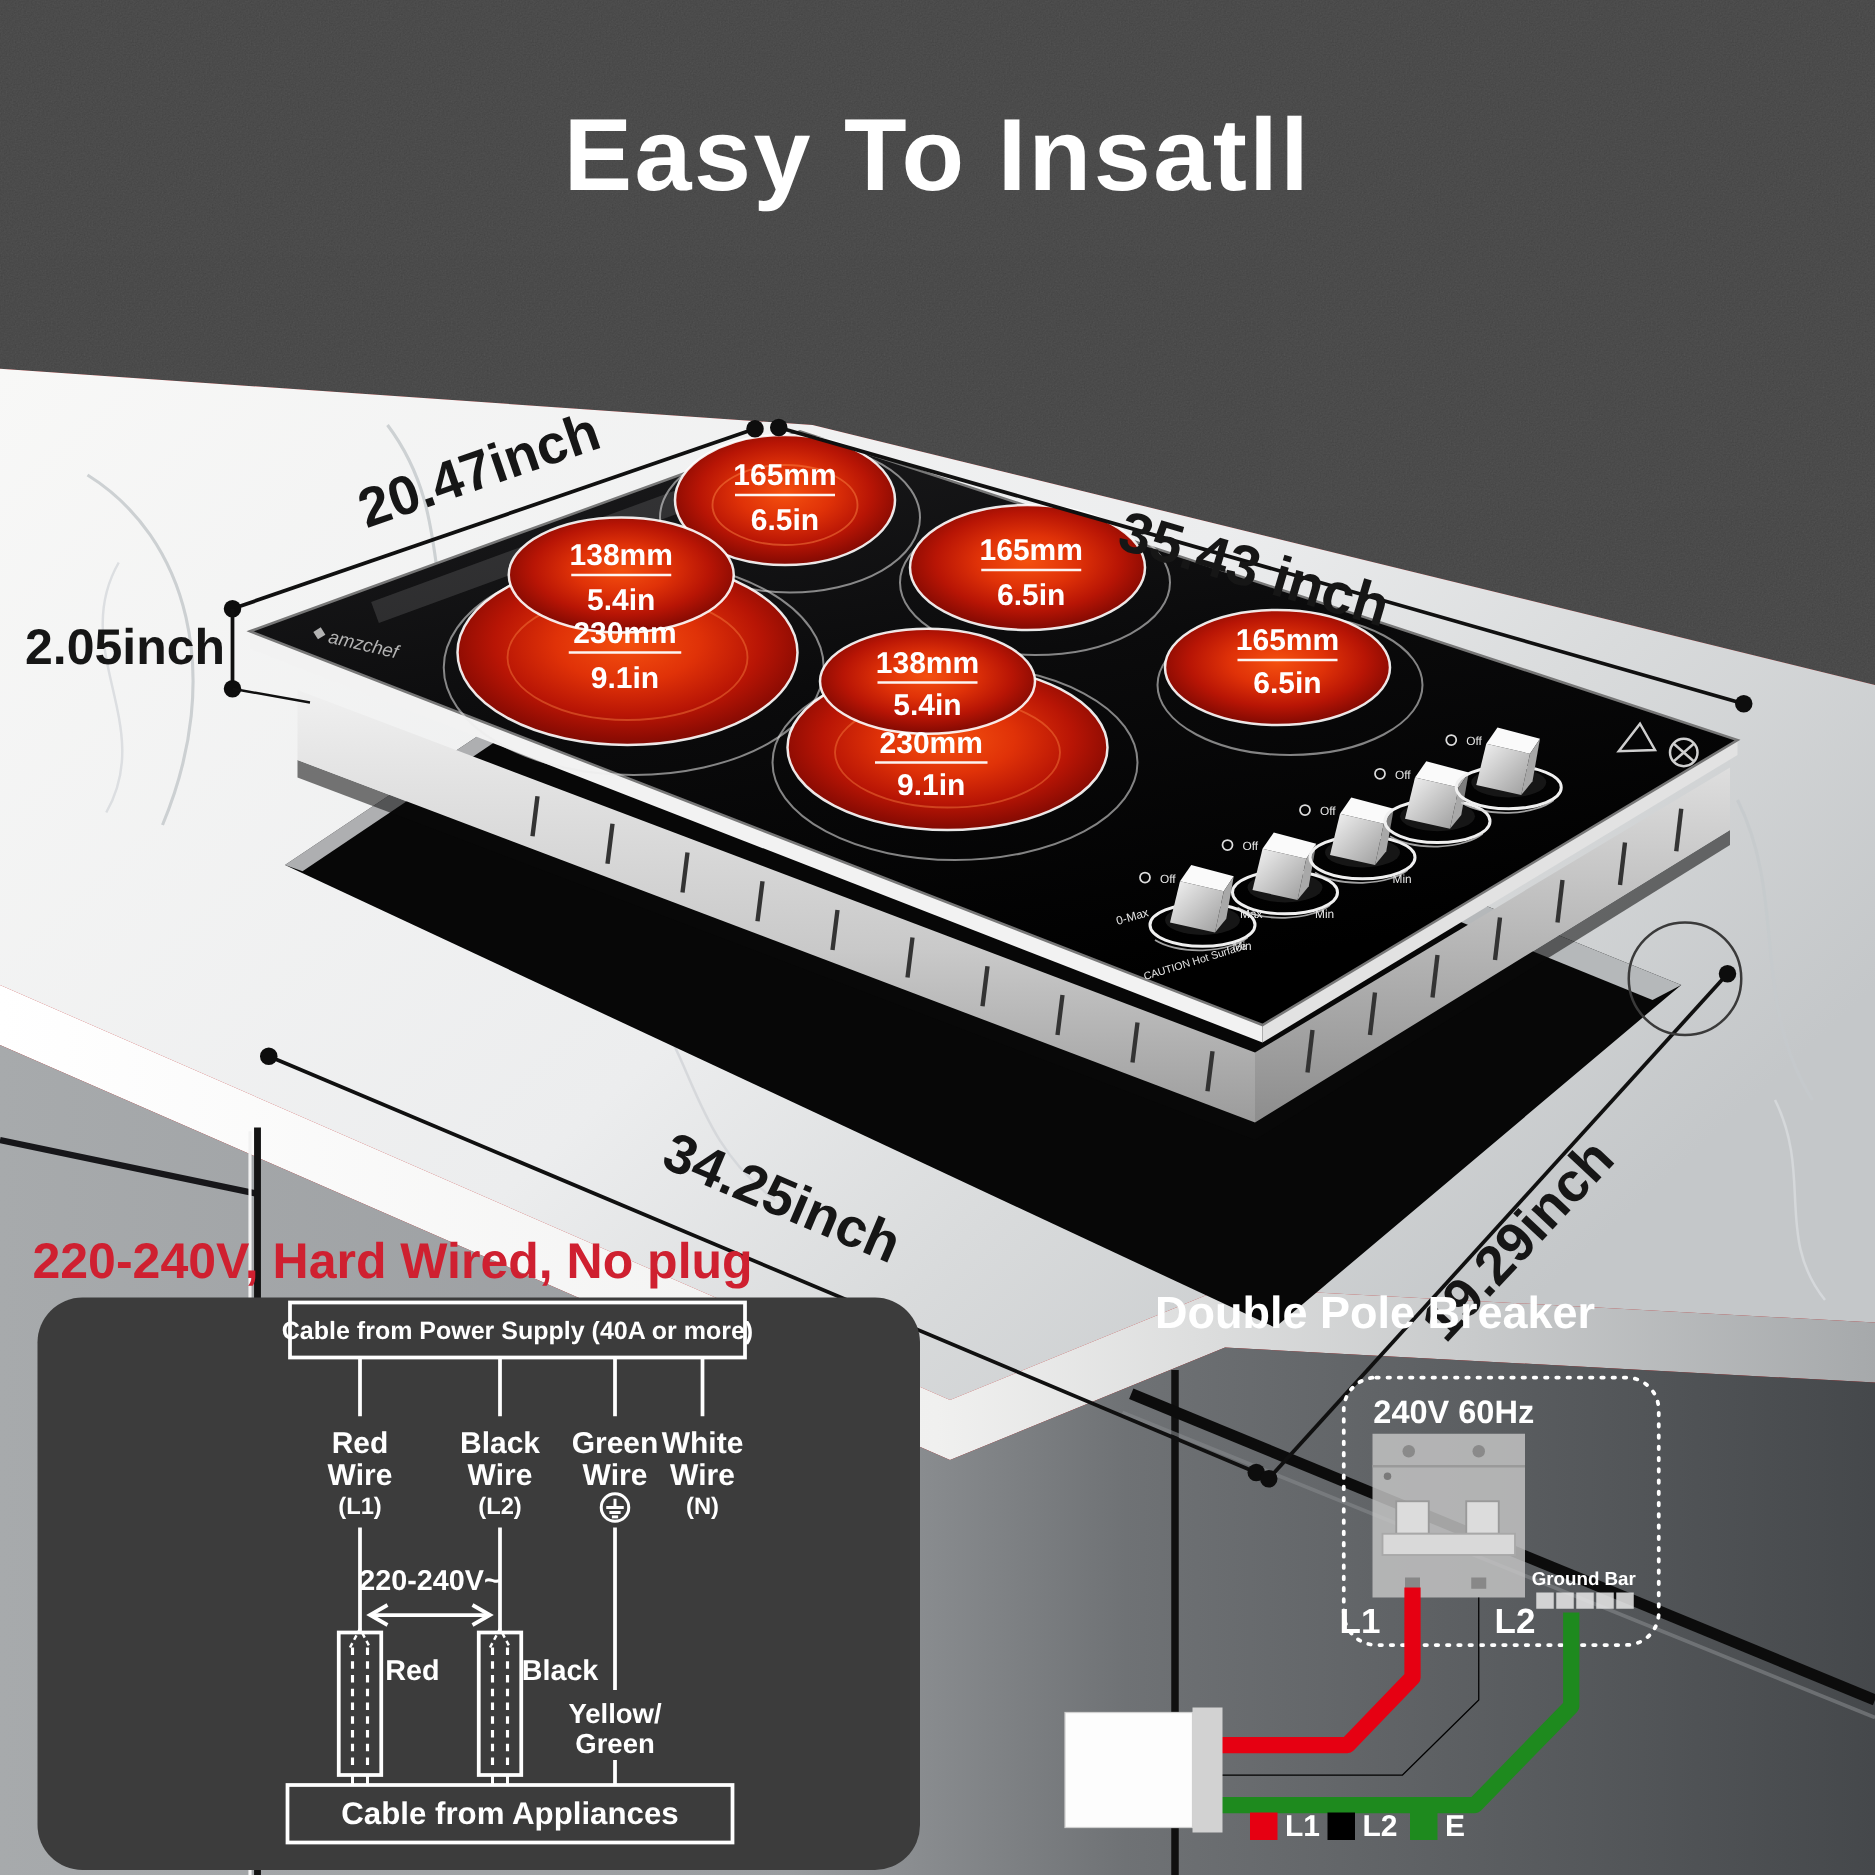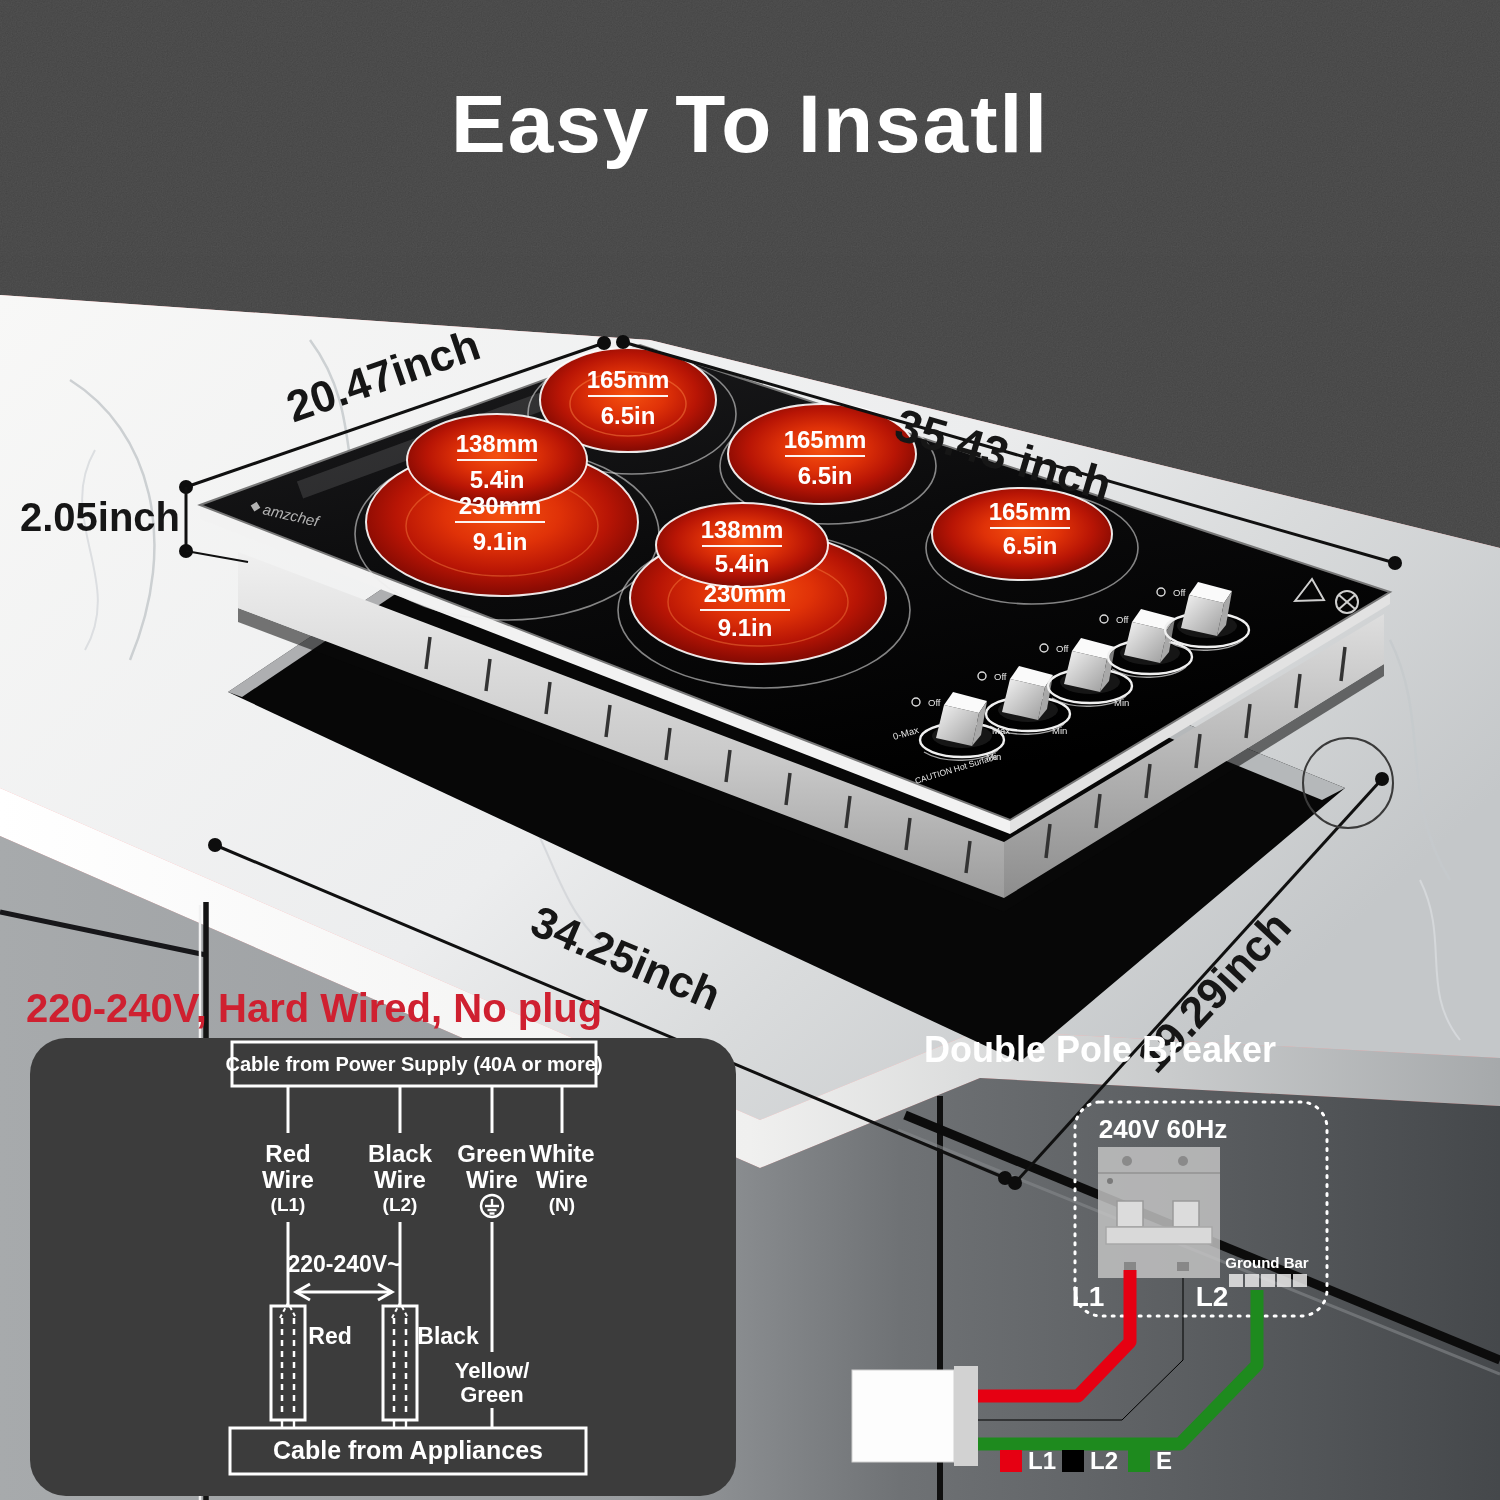--- a/index.html
+++ b/index.html
@@ -1,16 +1,16 @@
 <!DOCTYPE html>
 <html><head>
 <meta charset="utf-8">
 <style>
   html,body{margin:0;padding:0;background:#fff;}
-  #stage{position:relative;width:1500px;height:1500px;overflow:hidden;background:#fca5a5;}
+  #stage{position:relative;width:1500px;height:1500px;overflow:hidden;background:#b91c1c;}
   svg{position:absolute;left:0;top:0;}
   .t{font-family:"Liberation Sans",sans-serif;}
   .title{font-size:82px;font-weight:bold;fill:#fff;text-anchor:middle;letter-spacing:2px;}
   .dim{font-weight:bold;fill:#161616;text-anchor:middle;}
   .d44{font-size:44px;} .d46{font-size:46px;} .d40{font-size:40px;}
   .blab{font-size:24px;font-weight:bold;fill:#fff;text-anchor:middle;}
   .bdiv{stroke:#fff;stroke-width:2;opacity:.95;}
   .ring{fill:none;stroke:rgba(235,235,235,.55);stroke-width:1.6;}
   .glowE{stroke:rgba(255,255,255,.9);stroke-width:2;}
   .tiny{font-size:9.5px;fill:#e6e6e6;}

